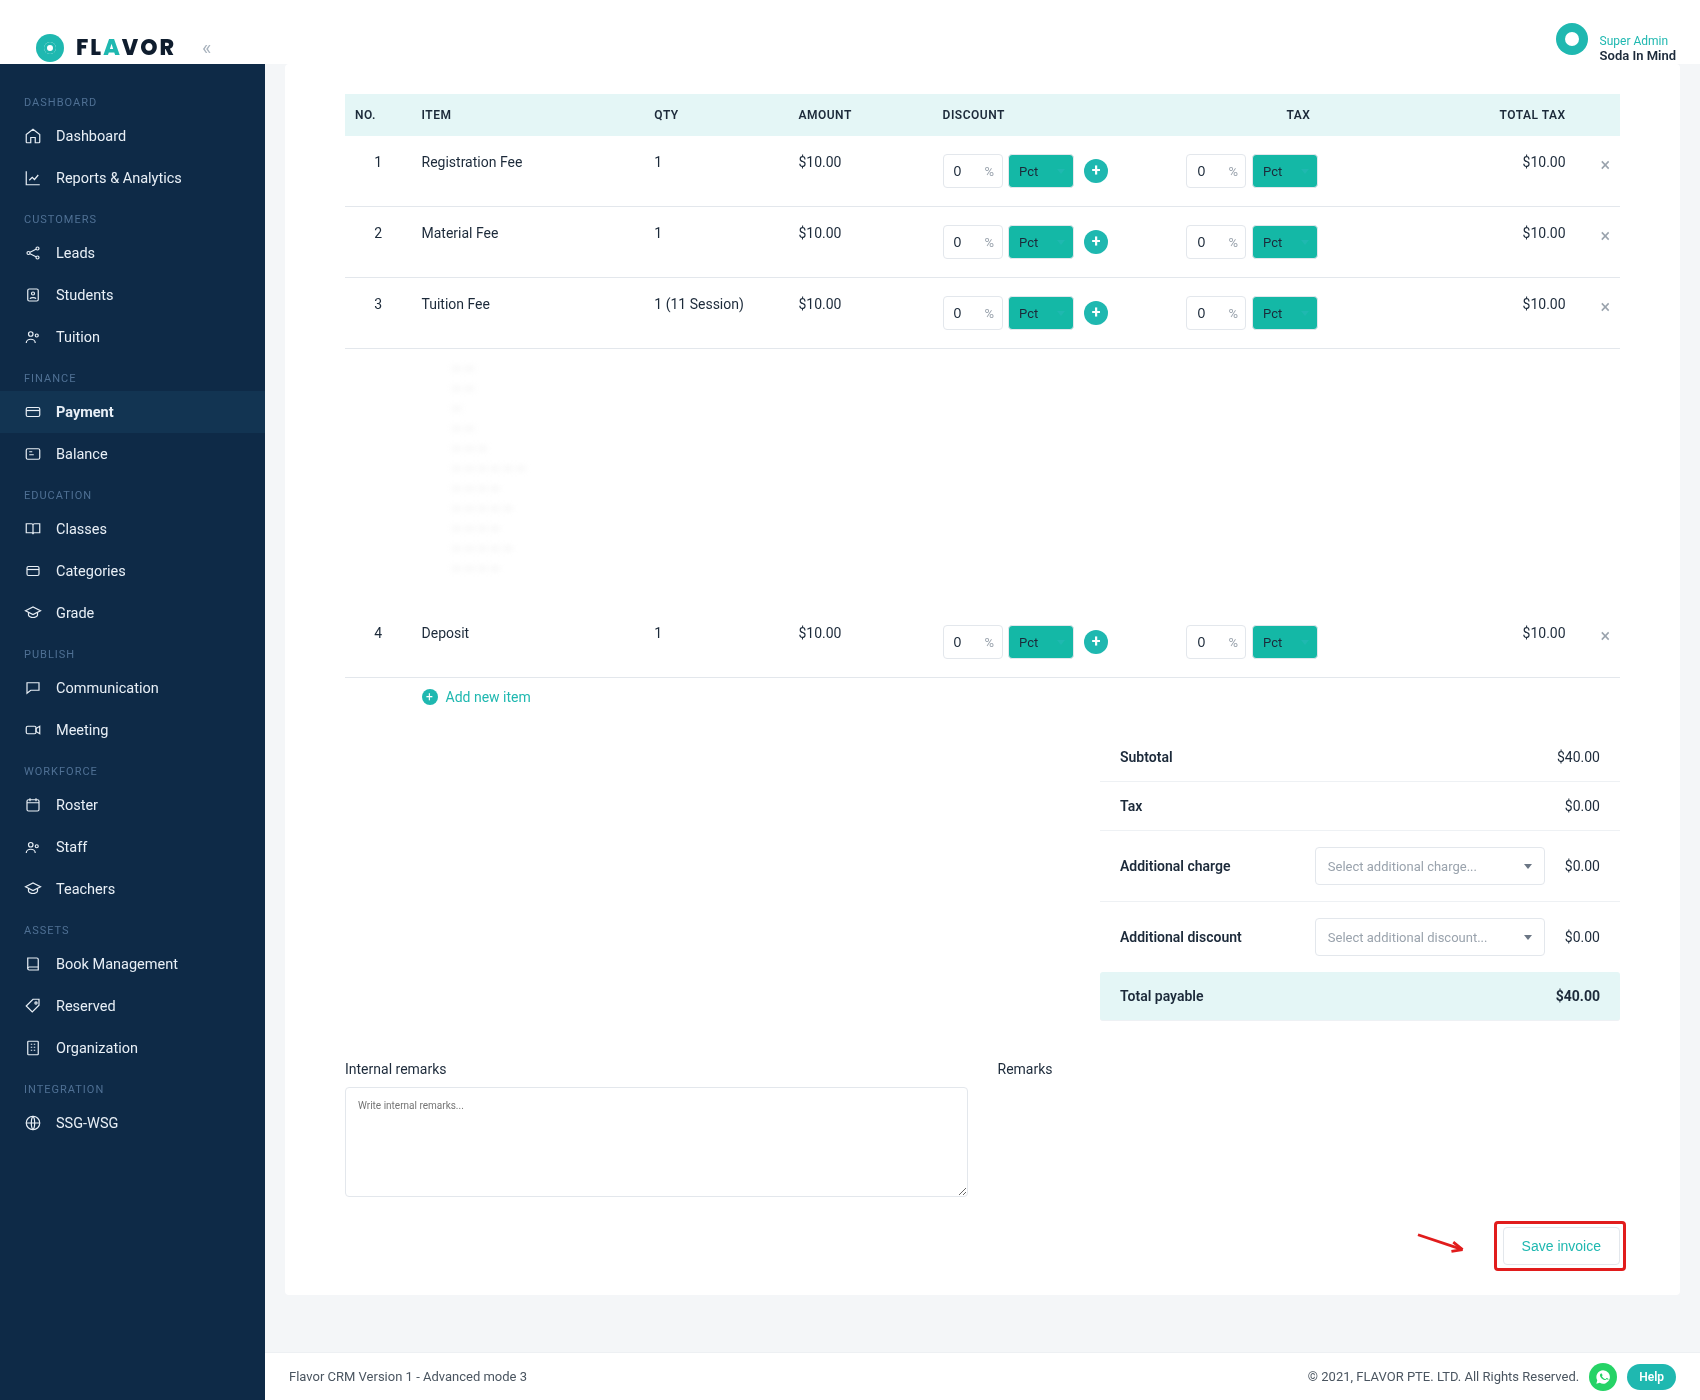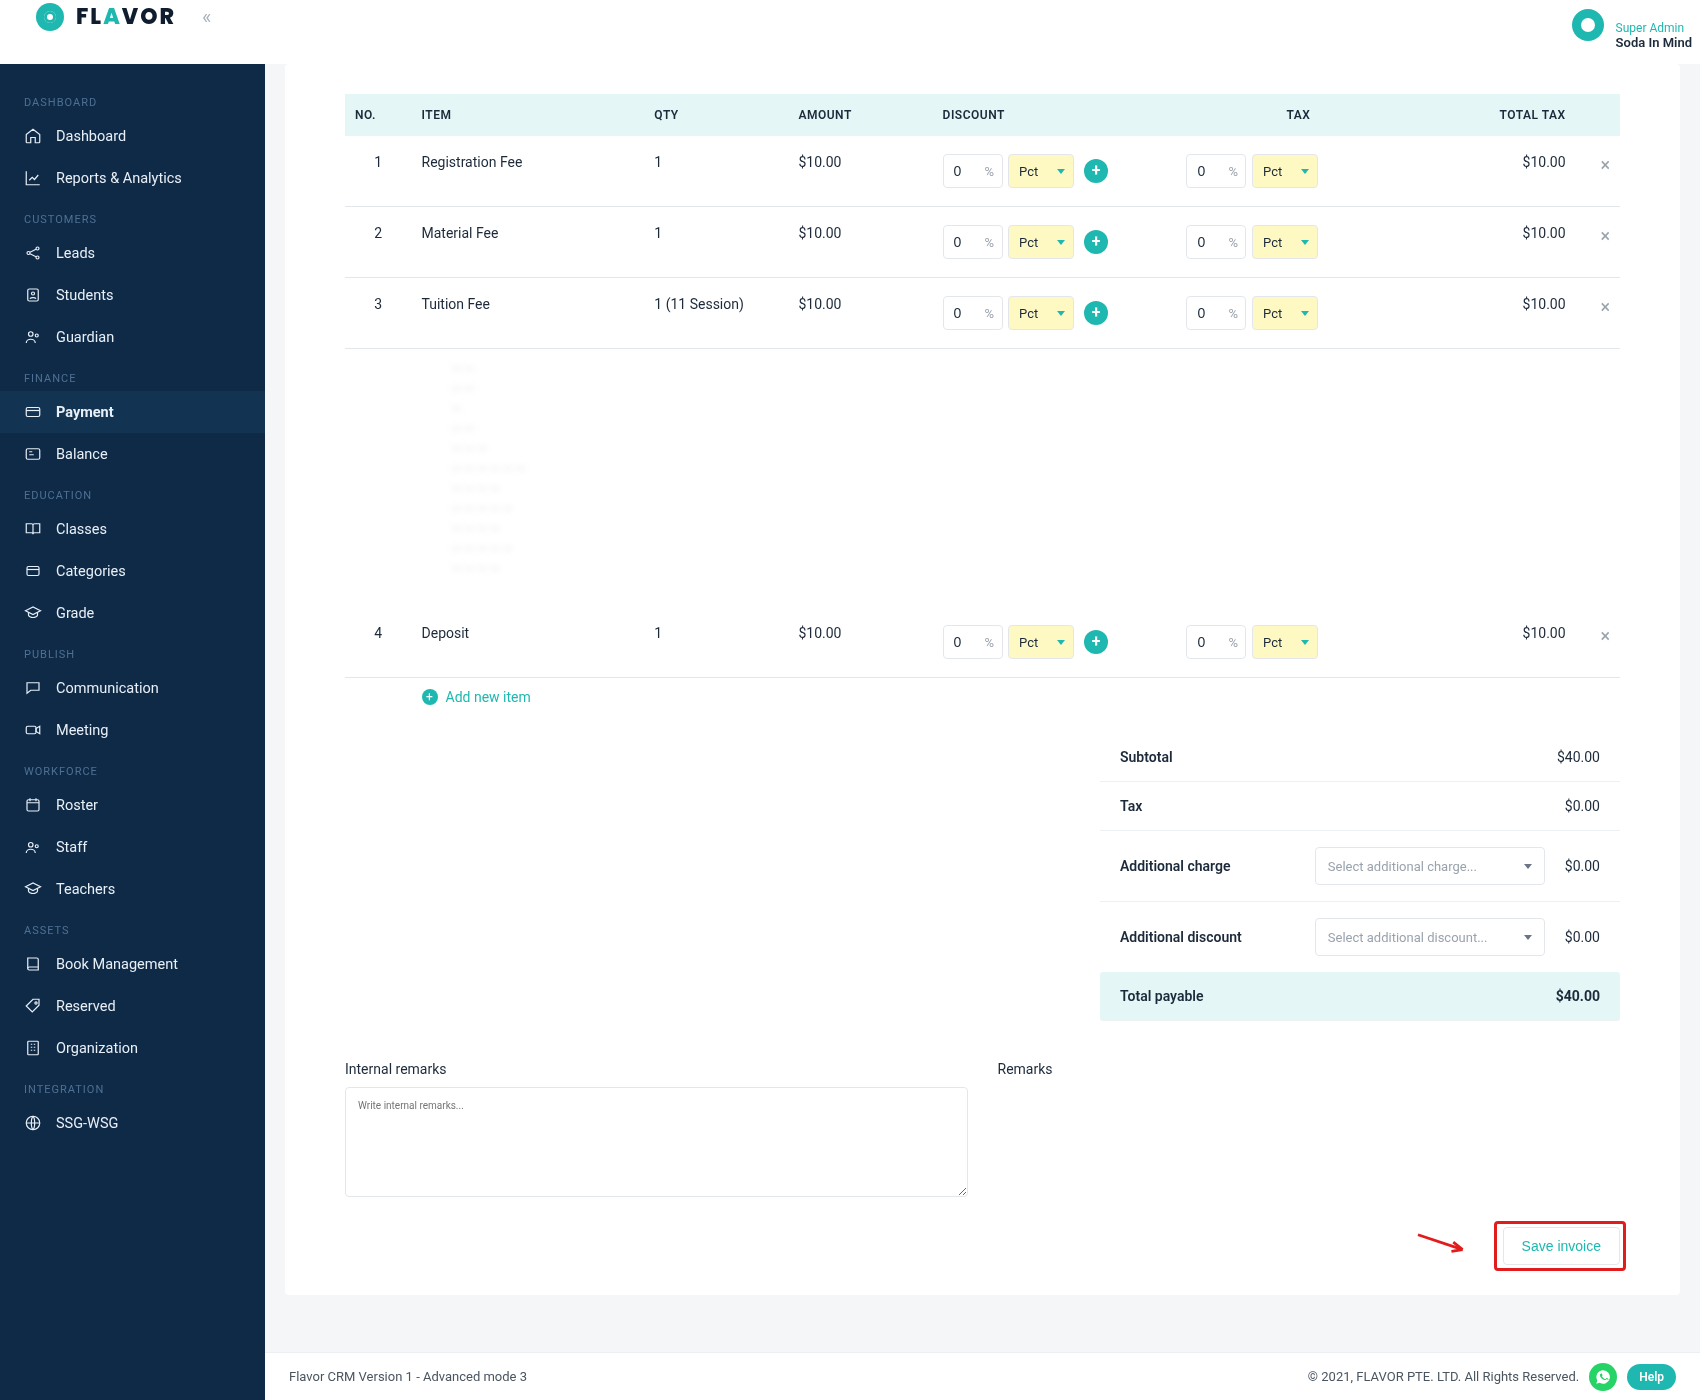--- a/index.html
+++ b/index.html
@@ -20,23 +20,23 @@
     color: var(--text-dark);
     background: var(--light-bg);
   }
   
   .topbar {
     position: fixed;
     top:0; left:0; right:0;
     height: 64px;
     background: #fff;
     display:flex;
-    align-items:flex-start;
+    align-items:flex-end;
     justify-content:space-between;
-    padding: 0 8px 0 36px;
+    padding: 0 24px 0 36px;
     z-index: 50;
   }
   .brand { display:flex; align-items:center; gap:12px; }
   .brand-mark {
     width:28px; height:28px; border-radius:50%;
     background: var(--teal);
     display:flex; align-items:center; justify-content:center;
   }
   .brand-mark::after{
     content:""; width:12px; height:12px; border-radius:50%;
@@ -124,21 +124,21 @@
 
   
   .mini-input{
     width:60px; height:34px; border:1px solid var(--border); border-radius:4px;
     text-align:left; padding:0 20px 0 10px; font-size:14px; color:#1c2a3a;
     position:relative;
   }
   .unit{ color:#9aa3ad; font-size:13px; margin-left:-20px; position:relative; left:-6px; }
   .mini-select{
     width:66px; height:34px; border:1px solid var(--border); border-radius:4px;
-    background:#fef9c3; font-size:13px; display:inline-flex; align-items:center; justify-content:space-between;
+    background:#14b8a6; font-size:13px; display:inline-flex; align-items:center; justify-content:space-between;
     padding:0 8px 0 10px; cursor:pointer;
   }
   .chev{ width:0;height:0;border-left:4px solid transparent;border-right:4px solid transparent;border-top:5px solid var(--teal);}
   .plus-chip{
     width:24px; height:24px; border-radius:50%; background:var(--teal);
     color:#fff; display:inline-flex; align-items:center; justify-content:center;
     font-weight:700; font-size:16px; line-height:1; cursor:pointer;
     margin: 0 10px;
   }
   .row-x{ color:#9aa3ad; font-size:18px; cursor:pointer; }
@@ -279,21 +279,21 @@
       <span class="side-label">Students</span>
     </div>
     <div class="side-item">
       <span class="side-icon">
         <svg viewBox="0 0 24 24">
           <circle cx="9" cy="8" r="3"></circle>
           <circle cx="17" cy="10" r="2"></circle>
           <path d="M3 20c0-3 3-5 6-5s6 2 6 5"></path>
         </svg>
       </span>
-      <span class="side-label">Guardian</span>
+      <span class="side-label">Tuition</span>
     </div>
     <div class="sec-label">FINANCE</div>
     <div class="side-item active">
       <span class="side-icon">
         <svg viewBox="0 0 24 24">
           <rect x="3" y="6" width="18" height="12" rx="2"></rect>
           <path d="M3 10h18"></path>
         </svg>
       </span>
       <span class="side-label">Payment</span>

